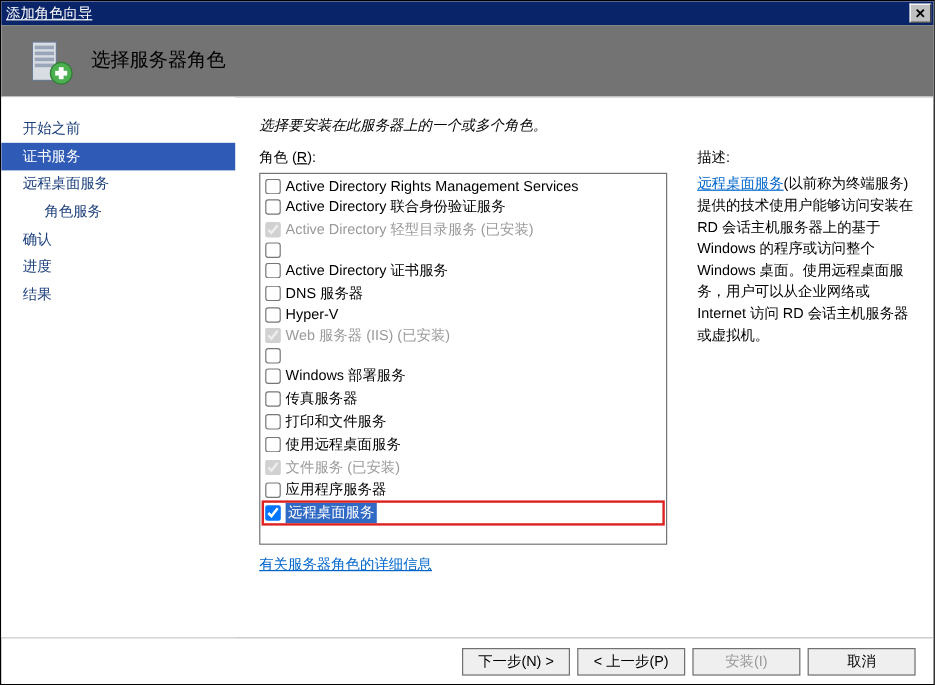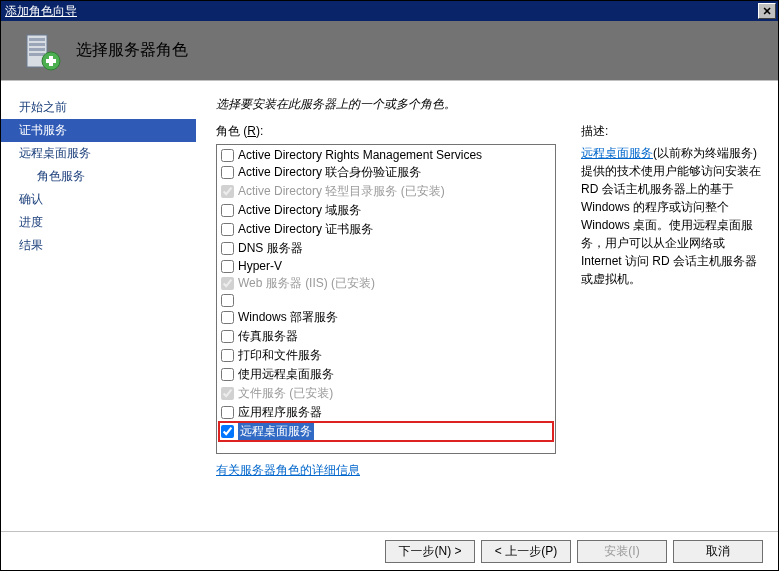--- a/index.html
+++ b/index.html
@@ -86,21 +86,20 @@
             <div class="role-row">
               <input type="checkbox" style="">
               <span class="lbl">Active Directory 联合身份验证服务</span>
             </div>
             <div class="role-row disabled">
               <input type="checkbox" disabled="" checked="" style="">
               <span class="lbl">Active Directory 轻型目录服务  (已安装)</span>
             </div>
             <div class="role-row">
               <input type="checkbox" style="">
-              <span class="lbl">Active Directory 域服务</span>
             </div>
             <div class="role-row">
               <input type="checkbox" style="">
               <span class="lbl">Active Directory 证书服务</span>
             </div>
             <div class="role-row">
               <input type="checkbox" style="">
               <span class="lbl">DNS 服务器</span>
             </div>
             <div class="role-row">

